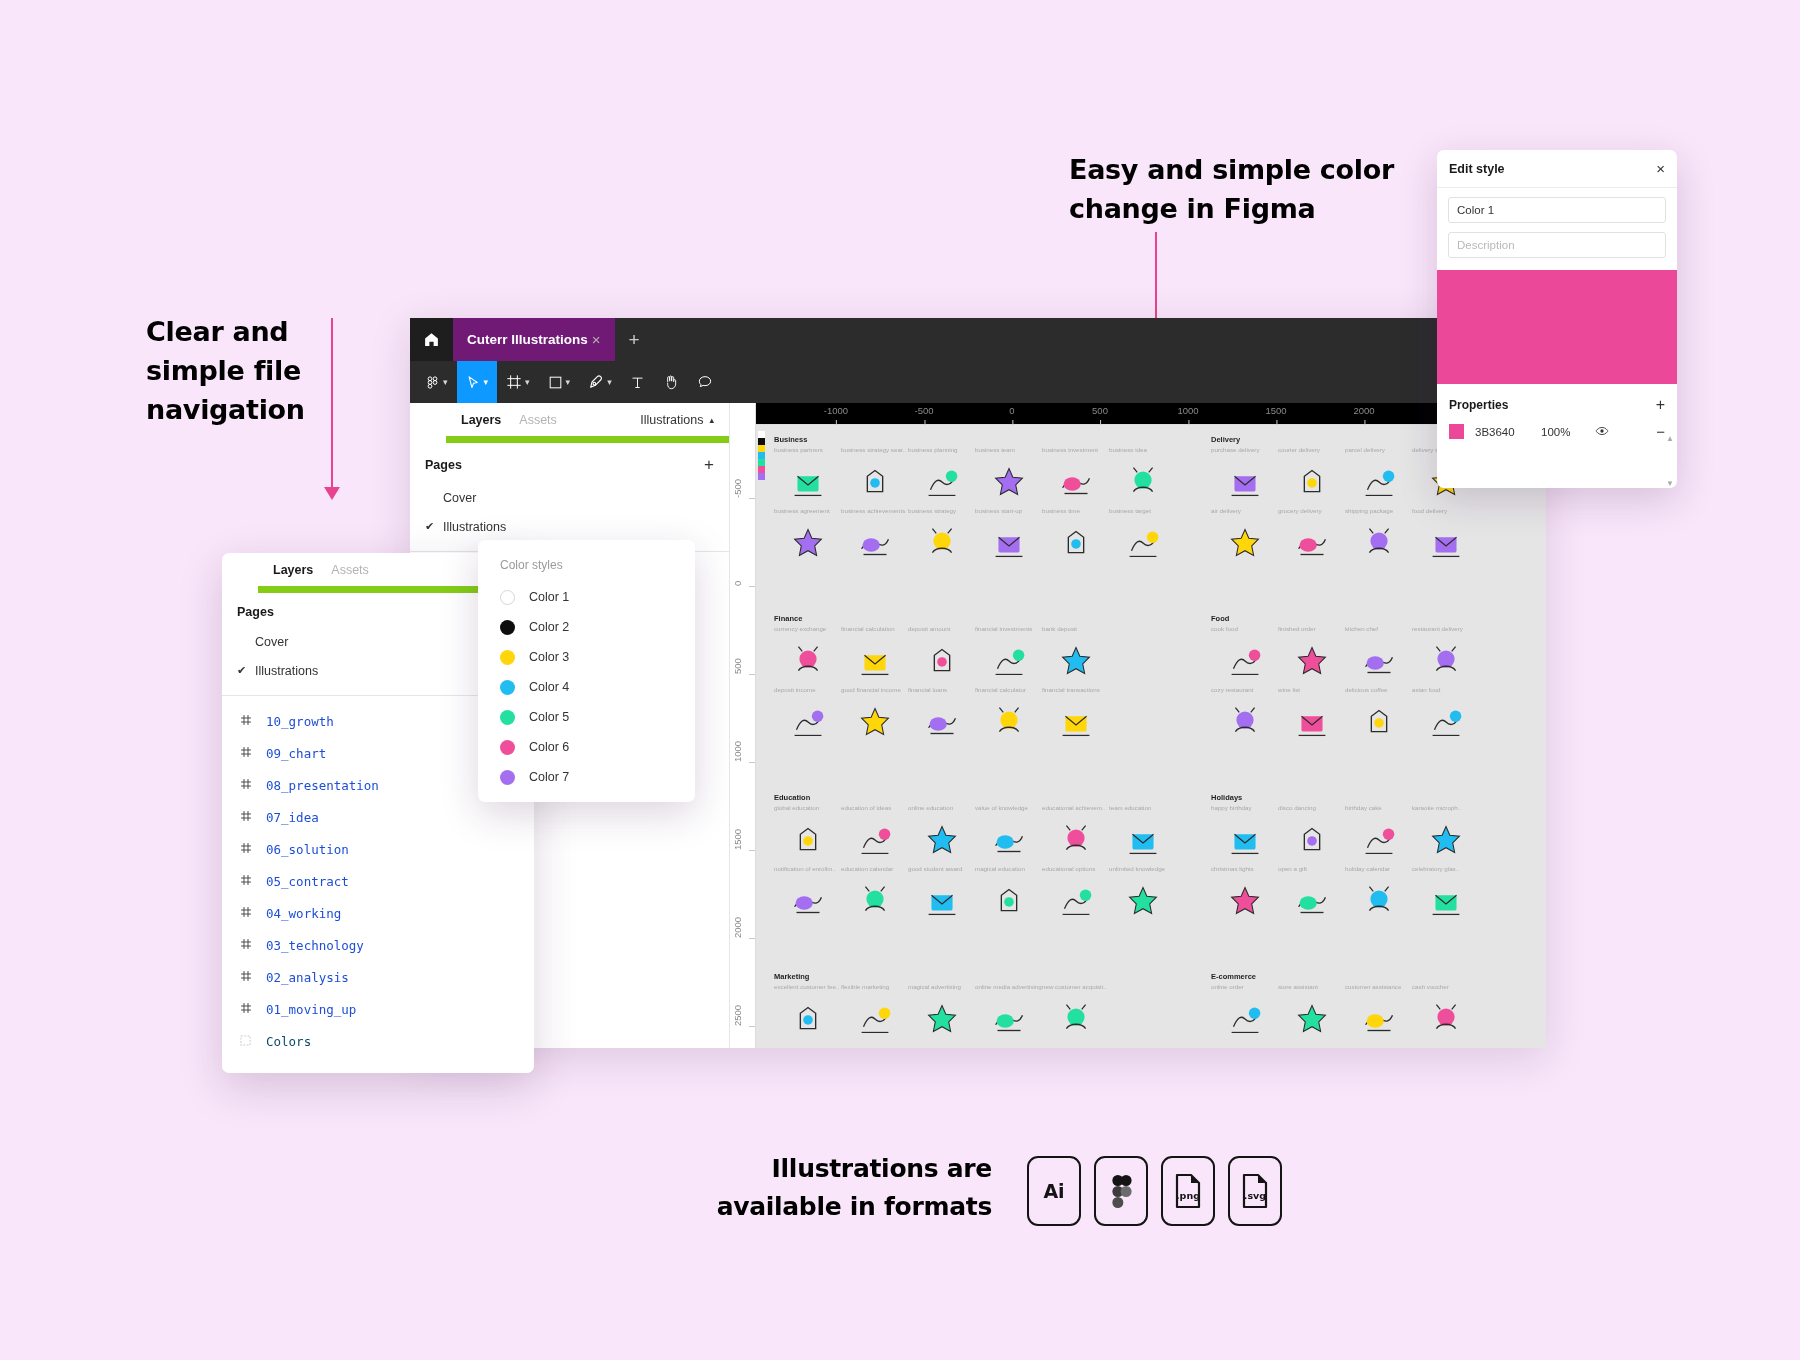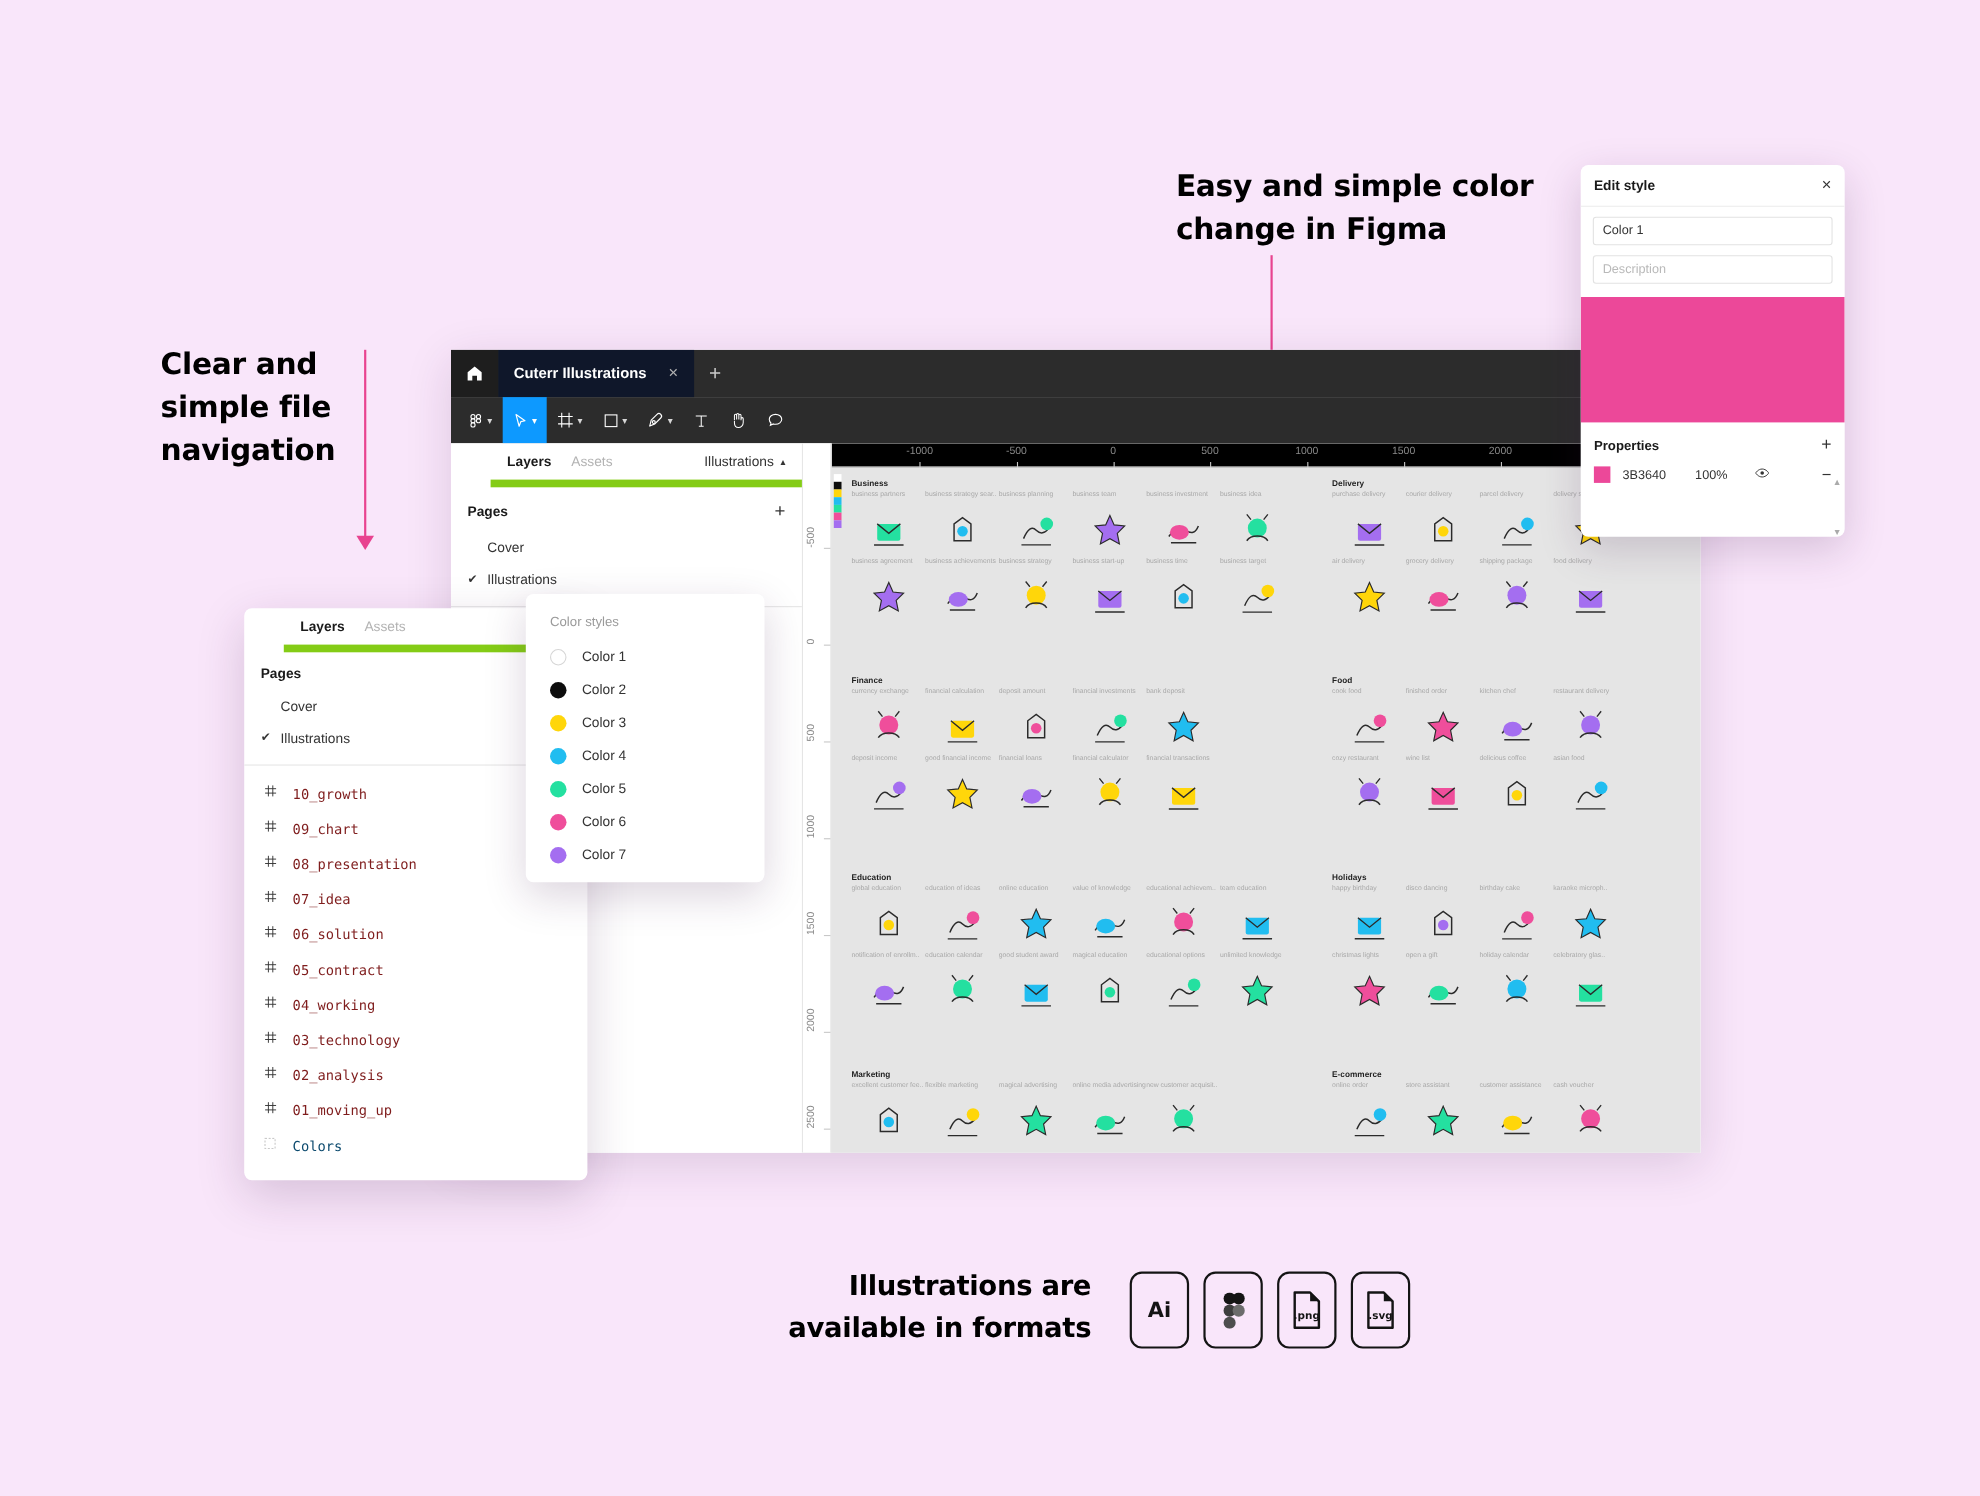--- a/index.html
+++ b/index.html
@@ -53,23 +53,23 @@
   }
   
   #titlebar {
     height: 43px; background: #2c2c2c; display: flex; align-items: stretch;
   }
   .tb-home {
     width: 43px; display: flex; align-items: center; justify-content: center;
     background: #1e1e1e;
   }
   .tb-tab {
-    display: flex; align-items: center; gap: 20px;
+    display: flex; align-items: center; gap: 4px;
     padding: 0 14px; color: #fff; font-size: 13.5px; font-weight: bold;
-    background: #0f172a;
+    background: #701a75;
   }
   .tb-tab .close { color: #b3b3b3; font-size: 15px; font-weight: normal; }
   .tb-plus { display: flex; align-items: center; padding: 0 14px; color: #c9c9c9; font-size: 19px; }
 
   
   #toolbar {
     height: 42px; background: #2c2c2c; display: flex; align-items: stretch;
     padding-left: 6px;
   }
   .tool {
@@ -146,21 +146,21 @@
 
   
   #float-layers {
     position: absolute; left: 222px; top: 553px; width: 312px; height: 520px;
     background: #fff; border-radius: 7px;
     box-shadow: 0 14px 44px rgba(60,20,70,.18);
     overflow: hidden;
   }
   #float-layers .layer-row {
     display: flex; align-items: center; height: 32px; padding-left: 18px;
-    font-family: "DejaVu Sans Mono", monospace; font-size: 12.5px; color: #7f1d1d;
+    font-family: "DejaVu Sans Mono", monospace; font-size: 12.5px; color: #1d4ed8;
   }
   #float-layers .layer-row .ic { width: 26px; color: #333; font-size: 13px; }
   #float-layers .layer-row.muted { color: #0c4a6e; }
   #float-layers .layer-row.muted .ic { color: #c9c9c9; }
 
   
   #colorstyles {
     position: absolute; left: 478px; top: 540px; width: 217px; height: 262px;
     background: #fff; border-radius: 7px;
     box-shadow: 0 12px 38px rgba(60,20,70,.18);

